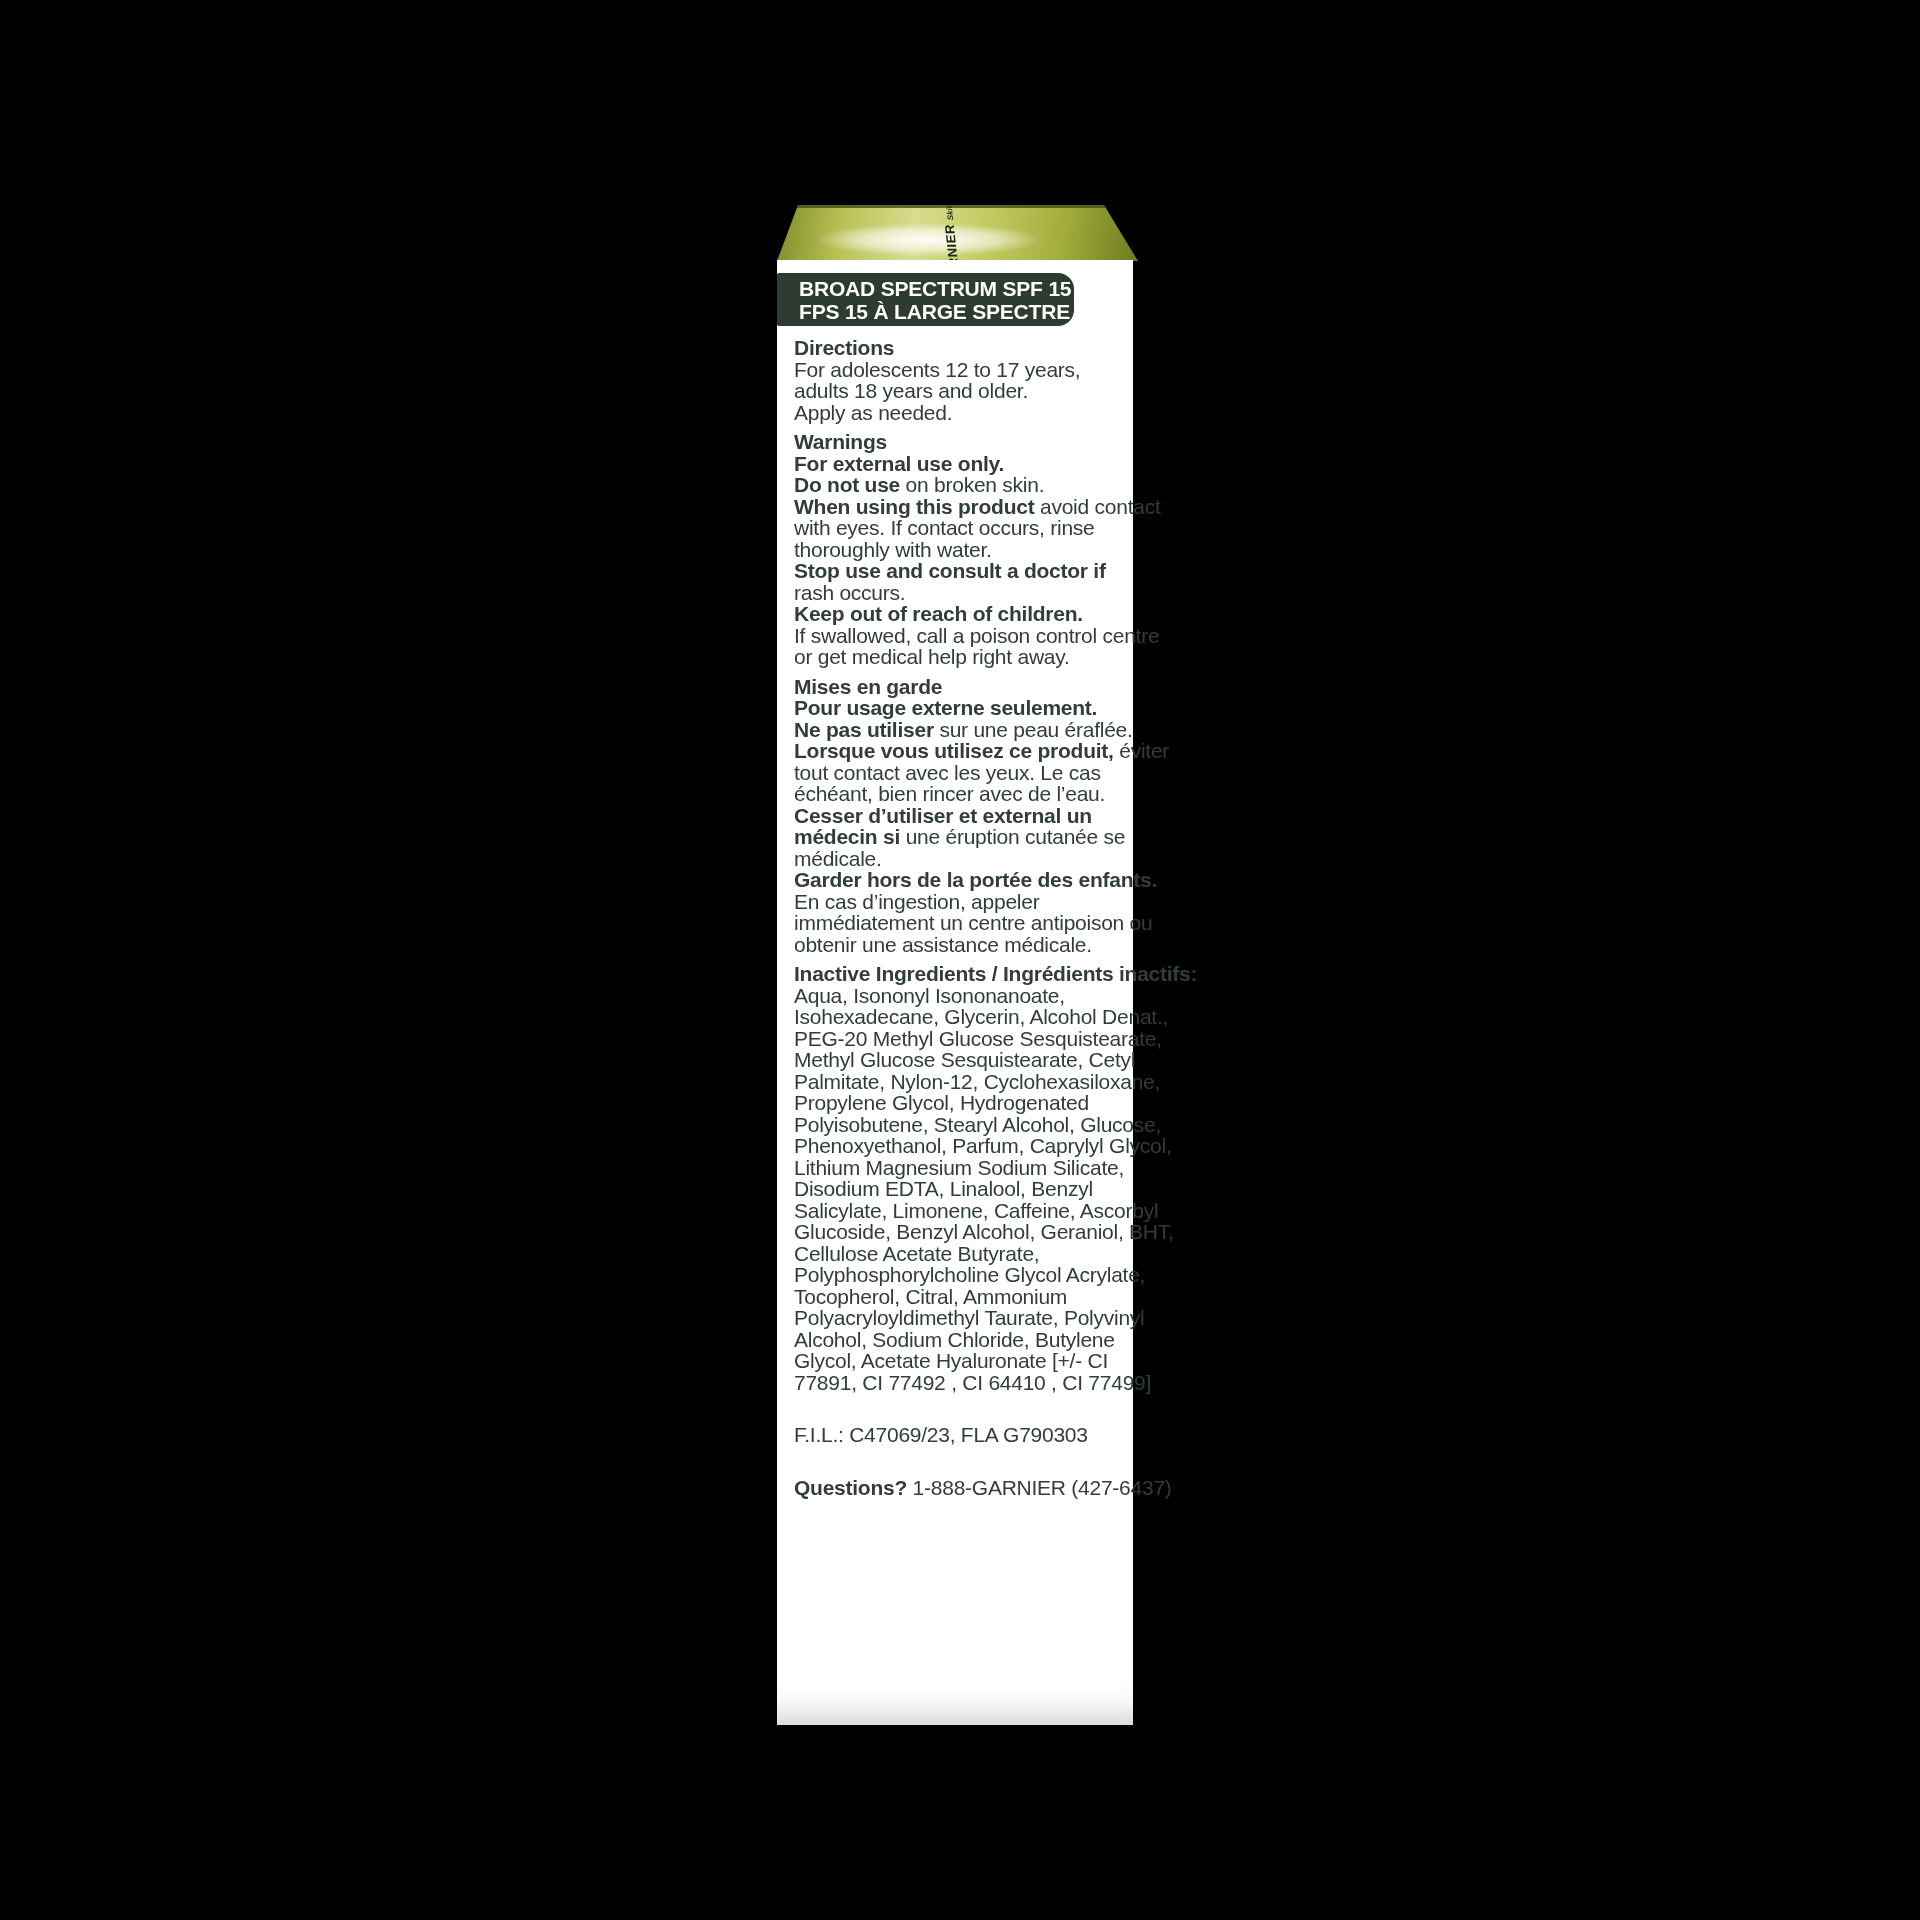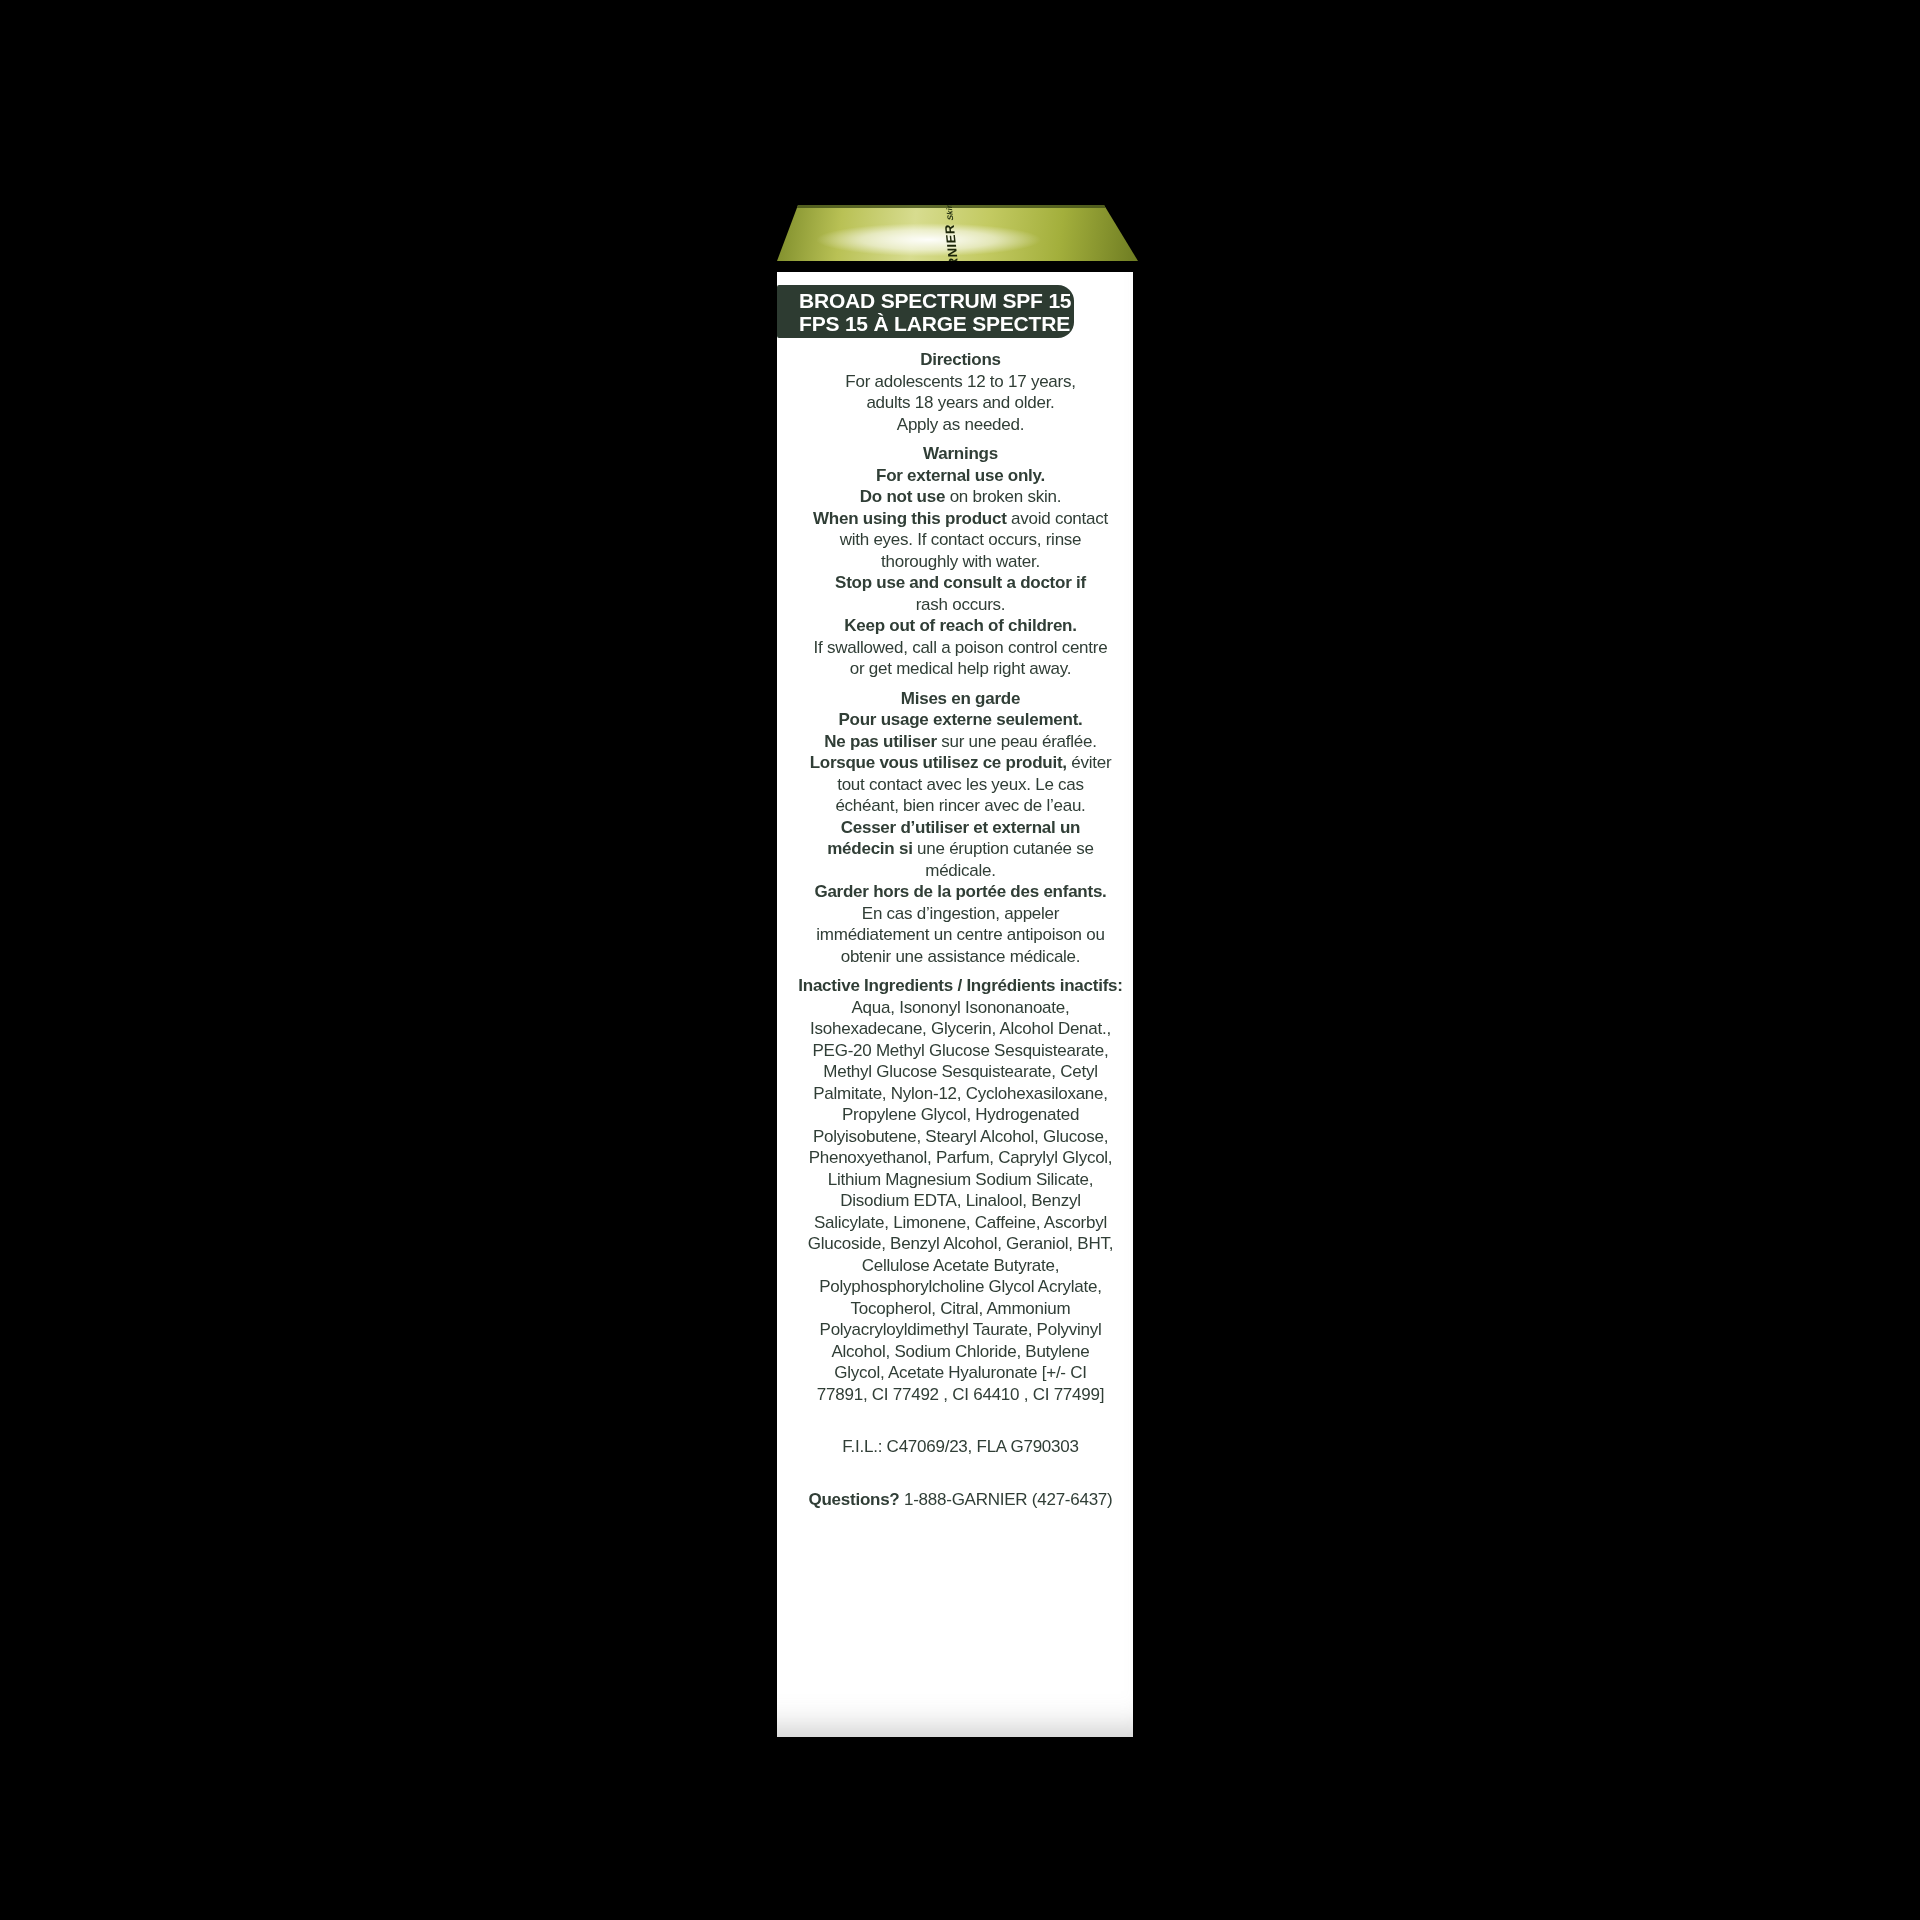--- a/index.html
+++ b/index.html
@@ -70,21 +70,21 @@
   .brand-sub {
     font-size: 8px;
     font-weight: bold;
     font-style: italic;
     color: #243010;
   }
   
   .panel {
     position: absolute;
     left: 0;
-    top: 67px;
+    top: 55px;
     width: 356px;
     height: 1465px;
     background: #ffffff;
     box-shadow: inset -6px -40px 30px -30px rgba(120,120,120,0.35);
   }
   .spf-band {
     position: relative;
     margin-top: 13px;
     width: 297px;
     min-height: 53px;
@@ -103,25 +103,24 @@
   }
   .label-content {
     position: relative;
     padding: 11px 6px 0 17px;
     color: #303e36;
   }
   .section { margin: 0 0 8px 0; }
   .section.gap-lg { margin-top: 20px; }
   .section.gap-md { margin-top: 31px; }
   .line {
-    font-size: 17px;
+    font-size: 21px;
     line-height: 21.5px;
     letter-spacing: -0.25px;
     white-space: nowrap;
-    text-align: center;
   }
   .line .b { font-weight: bold; }
 </style>
 </head>
 <body>
 
 <div class="stage">
   <div class="package">
 
     <div class="flap">

